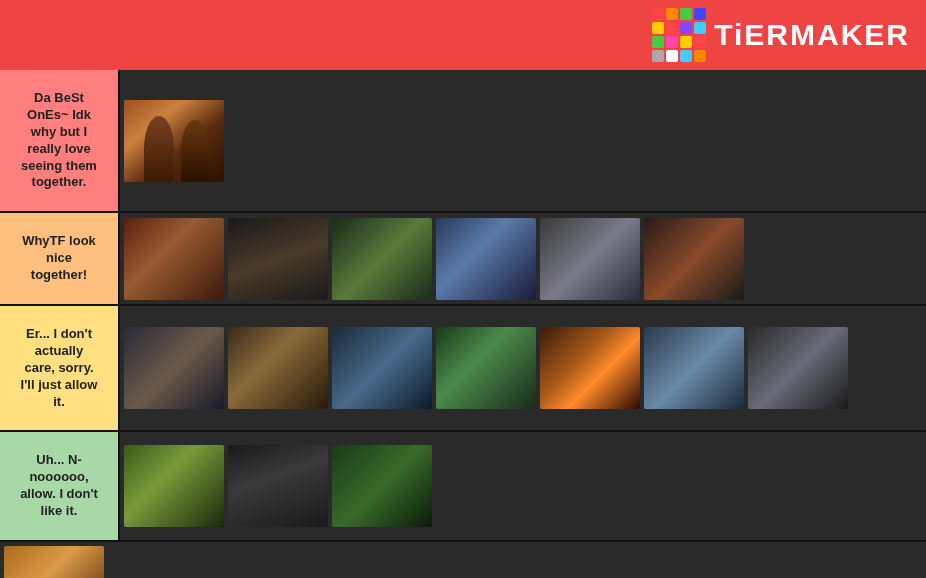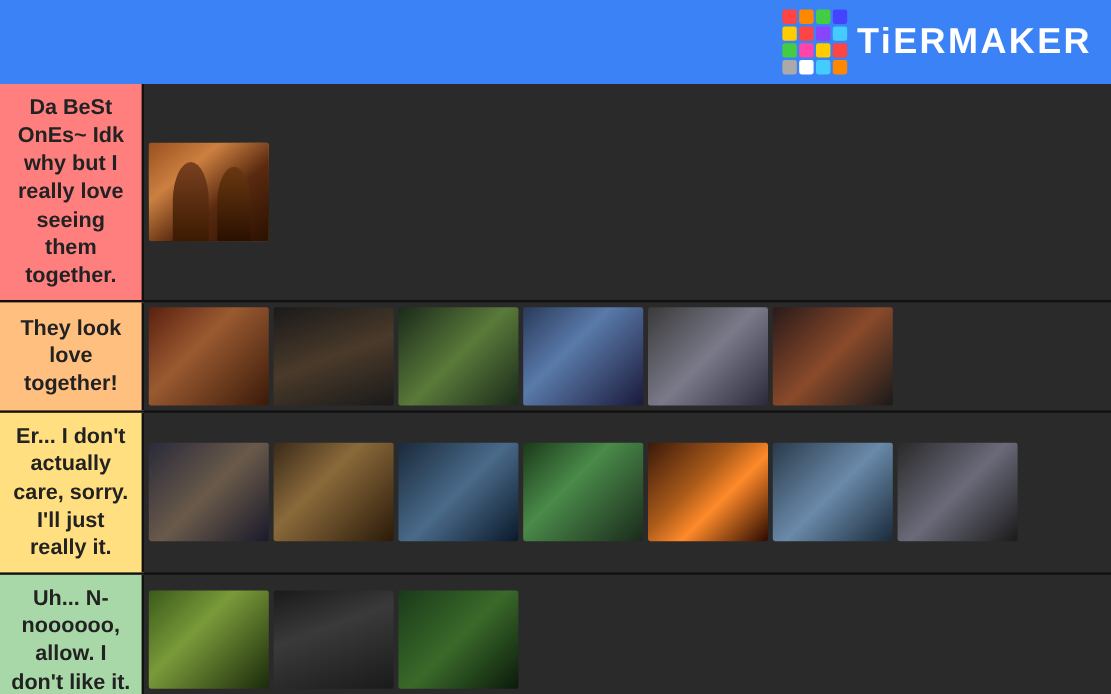--- a/index.html
+++ b/index.html
@@ -10,21 +10,21 @@
       min-height: 578px;
       position: relative;
     }
 
     
     .header {
       display: flex;
       justify-content: flex-end;
       align-items: center;
       padding: 8px 16px;
-      background: #3b82f6;
+      background: #ef4444;
     }
 
     .tiermaker-logo {
       display: flex;
       align-items: center;
       gap: 8px;
     }
 
     .logo-grid {
       display: grid;
@@ -45,22 +45,22 @@
       min-height: 90px;
     }
 
     .tier-label {
       width: 120px;
       min-width: 120px;
       display: flex;
       align-items: center;
       justify-content: center;
       text-align: center;
-      padding: 8px;
-      font-size: 18px;
+      padding: 20px;
+      font-size: 13px;
       font-weight: bold;
       color: #222;
       line-height: 1.3;
       border-right: 2px solid #111;
     }
 
     .tier-content {
       flex: 1;
       display: flex;
       align-items: center;
@@ -136,33 +136,33 @@
       <div class="tier-card" style="background: linear-gradient(160deg, #8B4513 0%, #CD853F 25%, #7a3a10 50%, #3a1a00 75%, #8a4a1a 100%); position:relative;">
 
         <div style="position:absolute;inset:0;background:linear-gradient(to bottom right, #9a5020 0%, #cc8040 30%, #5a2a10 60%, #2a1000 100%);"></div>
         <div style="position:absolute;bottom:0;left:20%;width:30%;height:80%;background:linear-gradient(to top, #3a1a00, #7a4020);border-radius:50% 50% 0 0;"></div>
         <div style="position:absolute;bottom:0;right:15%;width:28%;height:75%;background:linear-gradient(to top, #2a1000, #6a3810);border-radius:50% 50% 0 0;"></div>
       </div>
     </div>
   </div>
 
   <div class="tier-row">
-    <div class="tier-label row-a">They look love together!</div>
+    <div class="tier-label row-a">WhyTF look nice together!</div>
     <div class="tier-content">
       <div class="tier-card card-a1" style="background:linear-gradient(135deg,#5a2010 0%,#9a5a30 40%,#3a1a0a 100%);"></div>
       <div class="tier-card card-a2" style="background:linear-gradient(160deg,#1a1a1a 0%,#4a3a2a 50%,#1a1a1a 100%);"></div>
       <div class="tier-card card-a3" style="background:linear-gradient(135deg,#1a2a1a 0%,#5a7a3a 50%,#1a2a1a 100%);"></div>
       <div class="tier-card card-a4" style="background:linear-gradient(135deg,#2a3a5a 0%,#5a7aaa 40%,#1a1a3a 100%);"></div>
       <div class="tier-card card-a5" style="background:linear-gradient(135deg,#3a3a3a 0%,#7a7a8a 50%,#2a2a3a 100%);"></div>
       <div class="tier-card card-a6" style="background:linear-gradient(135deg,#2a1a1a 0%,#8a4a2a 50%,#1a1a1a 100%);"></div>
     </div>
   </div>
 
   <div class="tier-row">
-    <div class="tier-label row-b">Er... I don't actually care, sorry. I'll just really it.</div>
+    <div class="tier-label row-b">Er... I don't actually care, sorry. I'll just allow it.</div>
     <div class="tier-content">
       <div class="tier-card" style="background:linear-gradient(135deg,#2a2a3a 0%,#6a5a4a 50%,#1a1a2a 100%);"></div>
       <div class="tier-card" style="background:linear-gradient(135deg,#3a2a1a 0%,#8a6a3a 40%,#2a1a0a 100%);"></div>
       <div class="tier-card" style="background:linear-gradient(135deg,#1a2a3a 0%,#4a6a8a 50%,#0a1a2a 100%);"></div>
       <div class="tier-card" style="background:linear-gradient(135deg,#1a3a1a 0%,#4a8a4a 40%,#1a2a1a 100%);"></div>
       <div class="tier-card" style="background:linear-gradient(135deg,#3a1a0a 0%,#aa5a1a 40%,#ff8a2a 60%,#2a0a00 100%);"></div>
       <div class="tier-card" style="background:linear-gradient(135deg,#2a3a4a 0%,#6a8aaa 50%,#1a2a3a 100%);"></div>
       <div class="tier-card" style="background:linear-gradient(135deg,#2a2a2a 0%,#6a6a7a 50%,#1a1a1a 100%);"></div>
     </div>
   </div>

